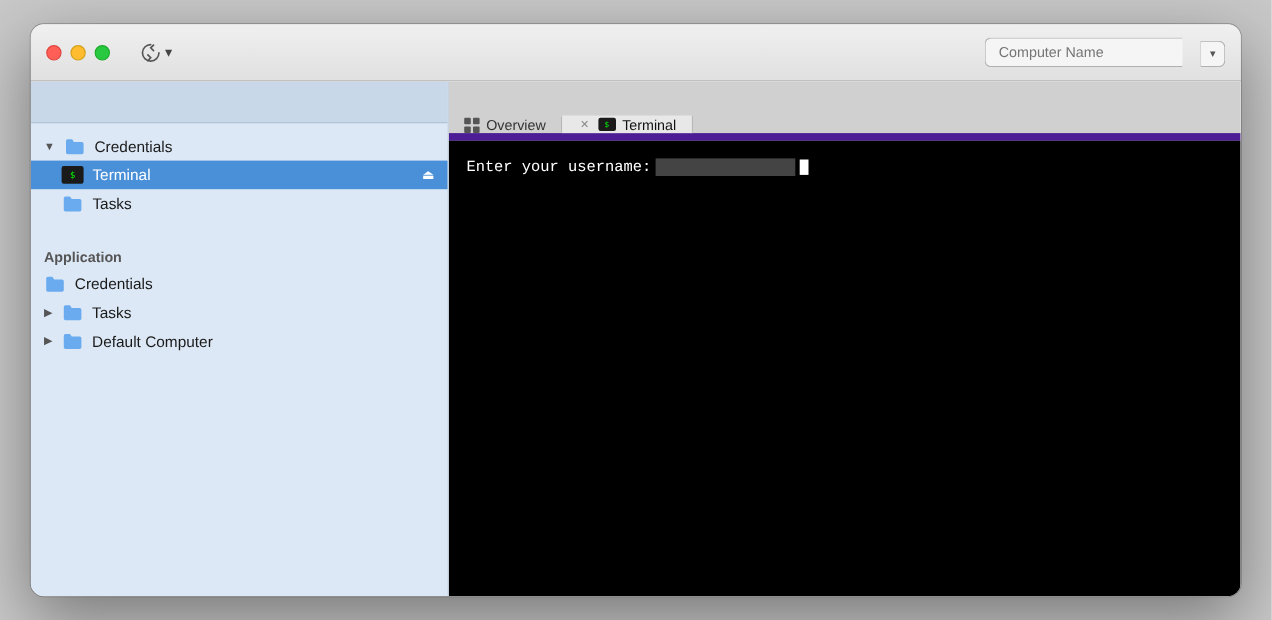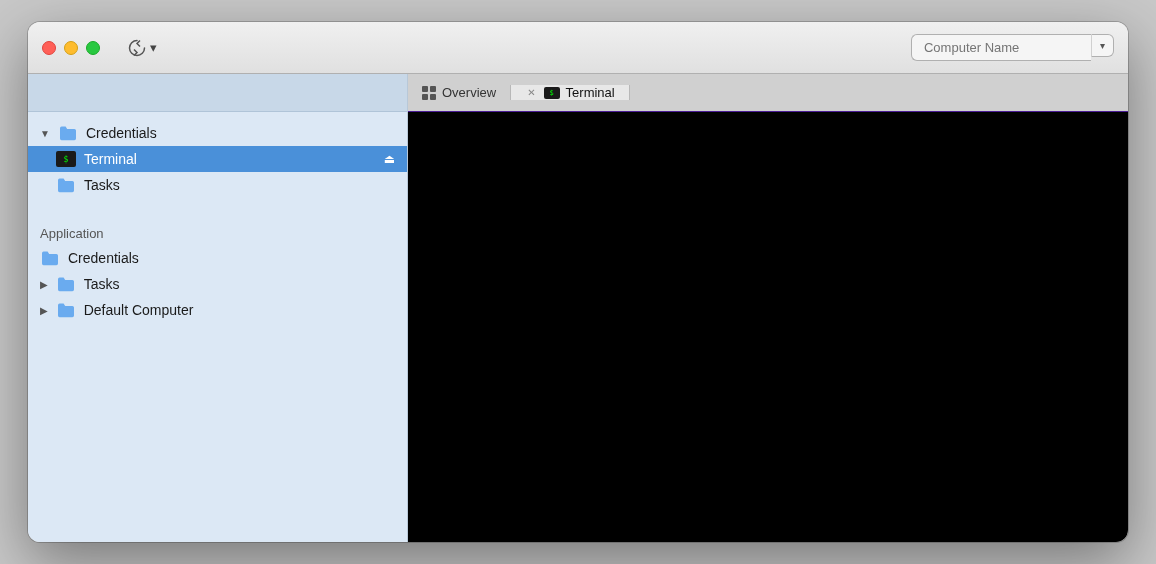--- a/index.html
+++ b/index.html
@@ -72,22 +72,22 @@
     }
 
     .action-btn svg {
       width: 18px;
       height: 18px;
     }
 
     .titlebar-right {
       margin-left: auto;
       display: flex;
-      align-items: flex-start;
-      gap: 0;
+      align-items: flex-end;
+      gap: 16px;
     }
 
     .computer-name-input {
       background: #f5f5f5;
       border: 1px solid #b0b0b0;
       border-right: none;
       border-radius: 6px 0 0 6px;
       padding: 5px 12px;
       font-size: 13px;
       color: #666;
@@ -181,39 +181,39 @@
     .eject-icon {
       margin-left: auto;
       font-size: 12px;
       color: white;
     }
 
     .section-label {
       font-size: 13px;
       color: #555;
       padding: 12px 12px 4px 12px;
-      font-weight: 400;
+      font-weight: 700;
     }
 
     
     .right-panel {
       flex: 1;
       display: flex;
       flex-direction: column;
       background: #f0f0f0;
       overflow: hidden;
     }
 
     
     .tab-bar {
       background: #d0d0d0;
-      height: 38px;
-      display: flex;
-      align-items: center;
-      border-bottom: 1px solid #4c1d95;
+      height: 54px;
+      display: flex;
+      align-items: flex-end;
+      border-bottom: 7px solid #4c1d95;
       flex-shrink: 0;
     }
 
     .tab {
       display: flex;
       align-items: center;
       padding: 0 14px;
       gap: 6px;
       cursor: pointer;
       font-size: 13px;
@@ -414,18 +414,23 @@
 
         <div class="tab active">
           <span class="tab-close">✕</span>
           <div class="tab-terminal-icon">$</div>
           <span>Terminal</span>
         </div>
       </div>
 
       <div class="terminal-area">
 
+        <div class="terminal-line">
+          <span class="terminal-text">Enter your username:</span>
+          <span style="background:#444;color:#444;padding:0 30px;font-family:monospace;display:inline-block;min-width:80px;">&nbsp;&nbsp;&nbsp;&nbsp;&nbsp;&nbsp;&nbsp;&nbsp;</span>
+            <span class="cursor-blink"></span>
+        </div>
 
 
       </div>
     </div>
   </div>
 </div>
 
 </body></html>

